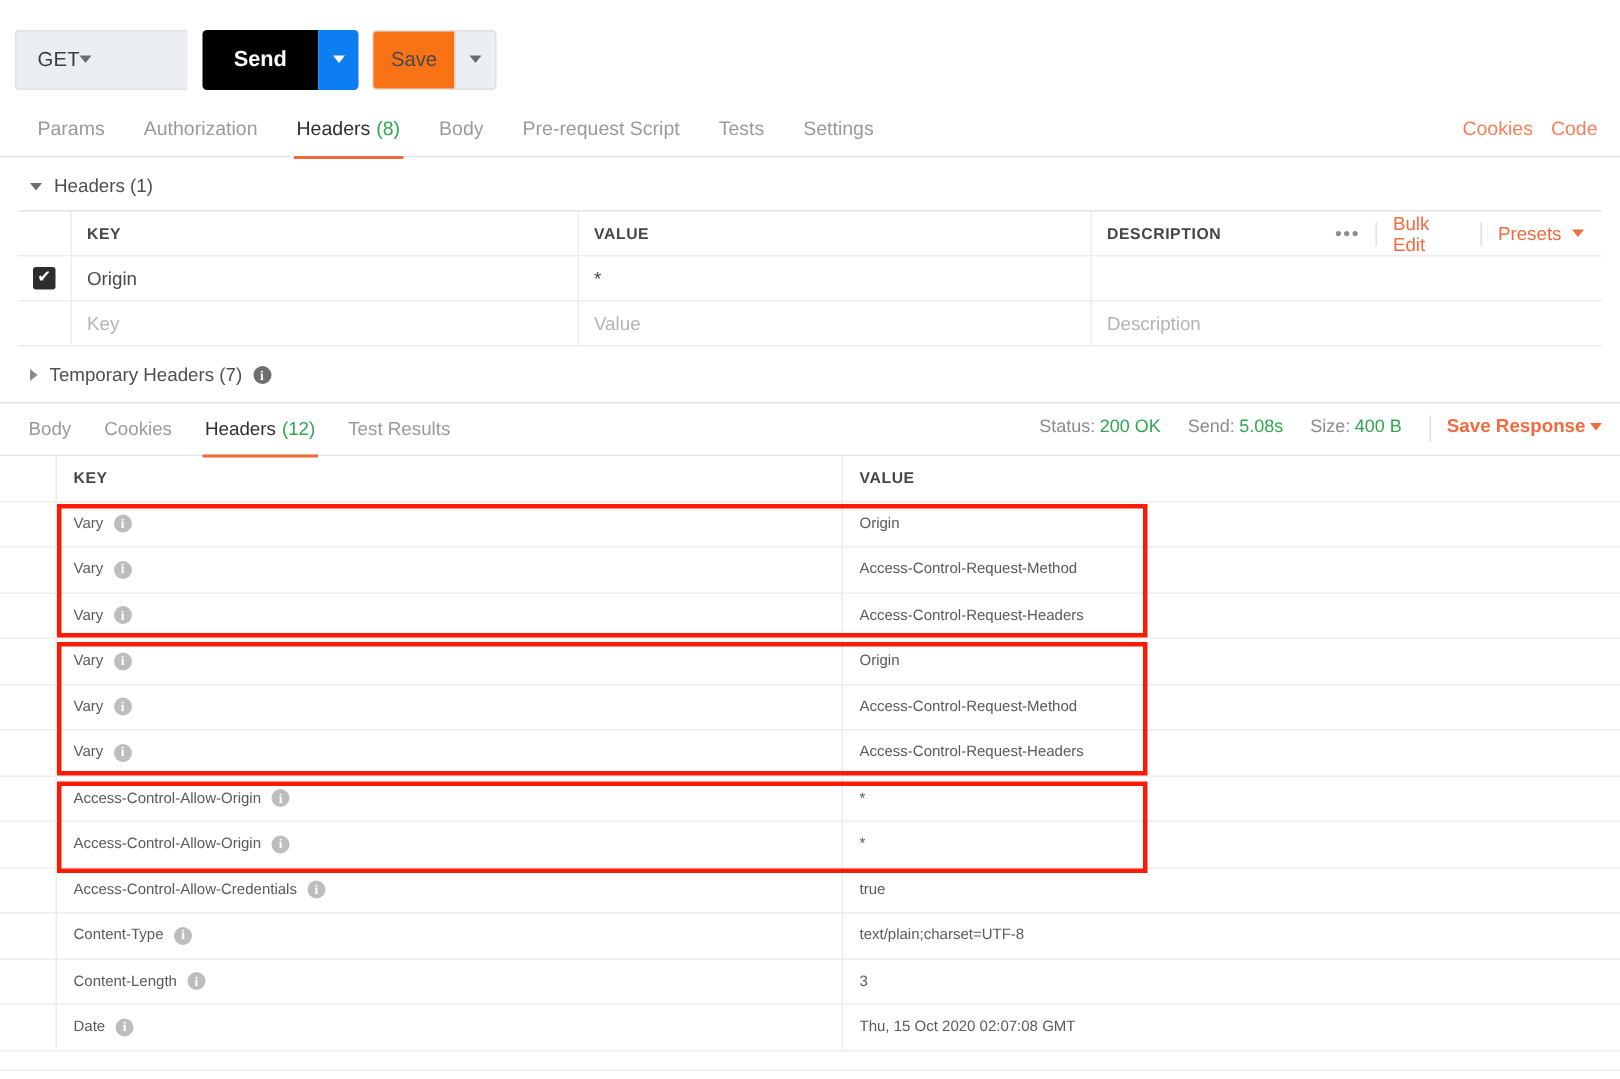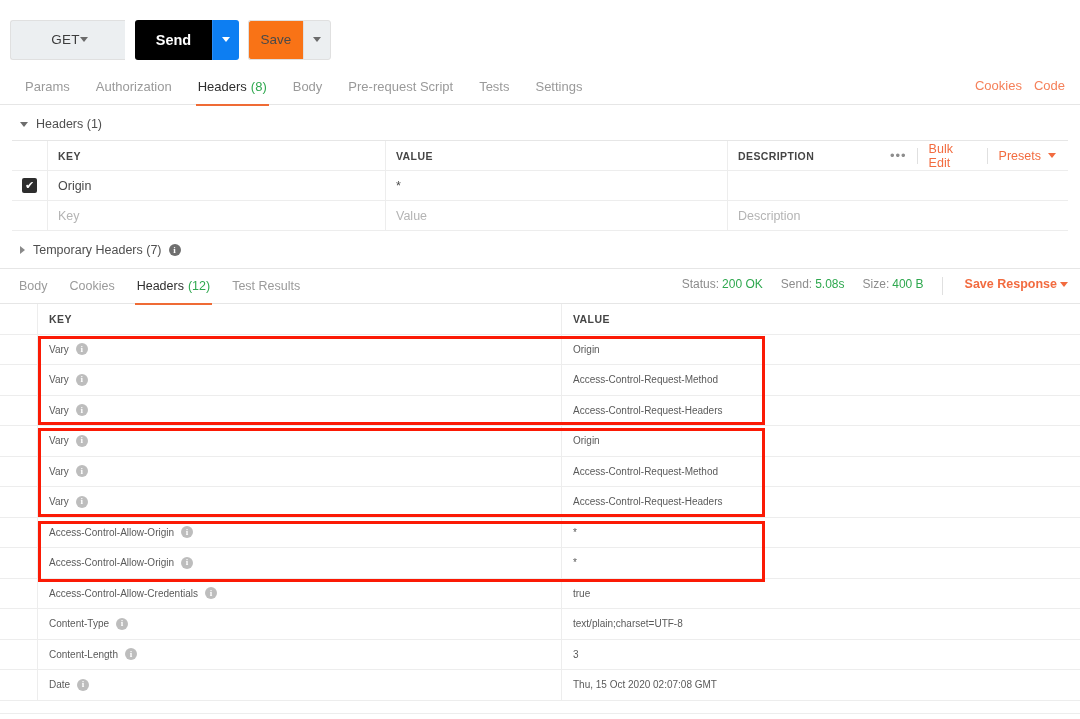--- a/index.html
+++ b/index.html
@@ -13,21 +13,21 @@
   #app { position: relative; width: 1080px; height: 719px; overflow: hidden; background:#fff; }
 
   
   .urlbar {
     position: absolute; left: 0; top: 0; width: 1080px; height: 67px;
     background: #fff; display: flex; align-items: center; padding: 12px 10px 0 10px;
   }
   .method-box {
     width: 115px; height: 40px; background: #eceff1; border: 1px solid #e0e0e0;
     border-right: none; border-radius: 3px 0 0 3px;
-    display: flex; align-items: center; justify-content: center;
+    display: flex; align-items: center; justify-content: flex-start;
     padding: 0 11px 0 14px;
   }
   .method-label { font-size: 13.5px; color: #3d3d3d; letter-spacing: .2px; }
   .caret-dark {
     width: 0; height: 0; border-left: 4.5px solid transparent; border-right: 4.5px solid transparent;
     border-top: 5px solid #6b6b6b;
   }
   .url-input {
     flex: 1; height: 40px; background: #eceff1; border: 1px solid #e0e0e0;
     border-left: 1px solid #dcdcdc; border-radius: 0 3px 3px 0;
@@ -54,21 +54,21 @@
     font-size: 13.5px; color:#4a4a4a; cursor:pointer;
   }
   .save-caret {
     background:#eceff1; border:1px solid #e0e0e0; border-radius:0 3px 3px 0;
     width: 28px; height:40px; display:flex;align-items:center;justify-content:center; cursor:pointer;
   }
 
   
   .req-tabs {
     position: absolute; left:0; top: 67px; width: 1080px; height: 38px;
-    border-bottom: 1px solid #e6e6e6; display:flex; padding-left: 12px;
+    border-bottom: 1px solid #e6e6e6; display:flex; align-items:center; padding-left: 12px;
   }
   .tab {
     position: relative; height: 38px; display:flex; align-items:center;
     padding: 0 13px; font-size: 13px; color: #9a9a9a; cursor: pointer; white-space: nowrap;
   }
   .tab.active { color: #2f2f2f; }
   .tab.active::after {
     content:''; position:absolute; left: 11px; right: 11px; bottom: -1px; height: 2px; background:#ef6b35;
   }
   .tab .count { color: #2fa84f; margin-left: 4px; }
@@ -117,21 +117,21 @@
     display:flex; align-items:center; padding-left: 8px;
   }
   .rtab { position:relative; height:36px; display:flex; align-items:center; padding: 0 11px; font-size:12.5px; color:#9a9a9a; cursor:pointer;}
   .rtab.active { color: #2f2f2f; }
   .rtab.active::after { content:''; position:absolute; left:9px; right:9px; bottom:-1px; height:2px; background:#ef6b35; }
   .rtab .count { color:#2fa84f; margin-left: 4px; }
   .resp-meta { margin-left:auto; display:flex; align-items:flex-start; padding-right: 12px; }
   .meta-item { font-size: 12px; color:#8c8c8c; margin-left: 18px; }
   .meta-val { color:#2fa84f; margin-left: 3px; }
   .meta-sep { width:1px; height:18px; background:#e0e0e0; margin-left: 18px; }
-  .save-resp { font-size: 12.5px; color:#f26b3f; margin-left: 22px; font-weight: bold; cursor:pointer; display:flex; align-items:center; gap:7px;}
+  .save-resp { font-size: 12.5px; color:#f26b3f; margin-left: 11px; font-weight: bold; cursor:pointer; display:flex; align-items:center; gap:7px;}
 
   .resp-table { position:absolute; left: 0; top: 304px; width: 1080px; }
   .resp-tr { display:flex; height: 30.5px; border-bottom: 1px solid #ededed; }
   .resp-th { font-size: 10.5px; font-weight:bold; color:#454545; letter-spacing:.4px; }
   .resp-gut { width: 38px; border-right: 1px solid #ededed; }
   .resp-key { width: 524px; display:flex; align-items:center; padding-left: 11px; border-right: 1px solid #ededed; }
   .resp-val { flex:1; display:flex; align-items:center; padding-left: 11px; }
   .resp-txt { font-size: 10px; color:#5a5a5a; }
 
   

